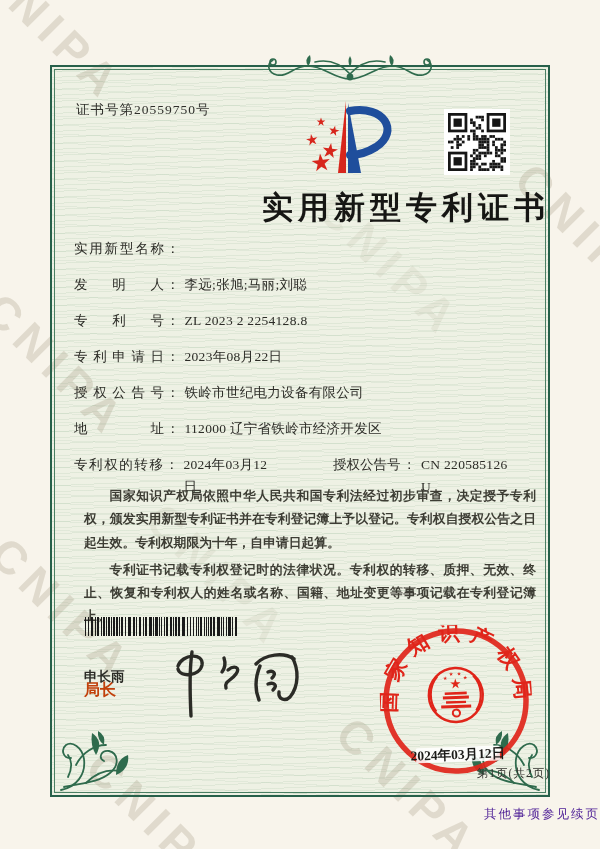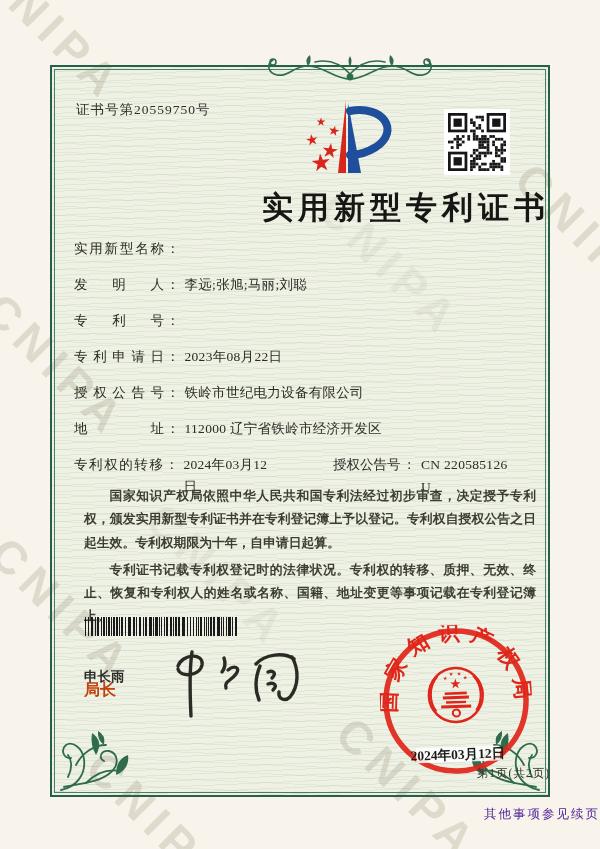--- a/index.html
+++ b/index.html
@@ -284,20 +284,21 @@
           <span class="fcolon">：</span>
       </div>
       <div class="frow">
         <span class="flabel">发　明　人</span>
           <span class="fcolon">：</span>
           <span class="fvalue">李远;张旭;马丽;刘聪</span>
       </div>
       <div class="frow">
         <span class="flabel">专　利　号</span>
           <span class="fcolon">：</span>
+          <span class="fvalue">ZL 2023 2 2254128.8</span>
       </div>
       <div class="frow">
         <span class="flabel">专利申请日</span>
           <span class="fcolon">：</span>
           <span class="fvalue">2023年08月22日</span>
       </div>
       <div class="frow">
         <span class="flabel">授权公告号</span>
           <span class="fcolon">：</span>
           <span class="fvalue">铁岭市世纪电力设备有限公司</span>

